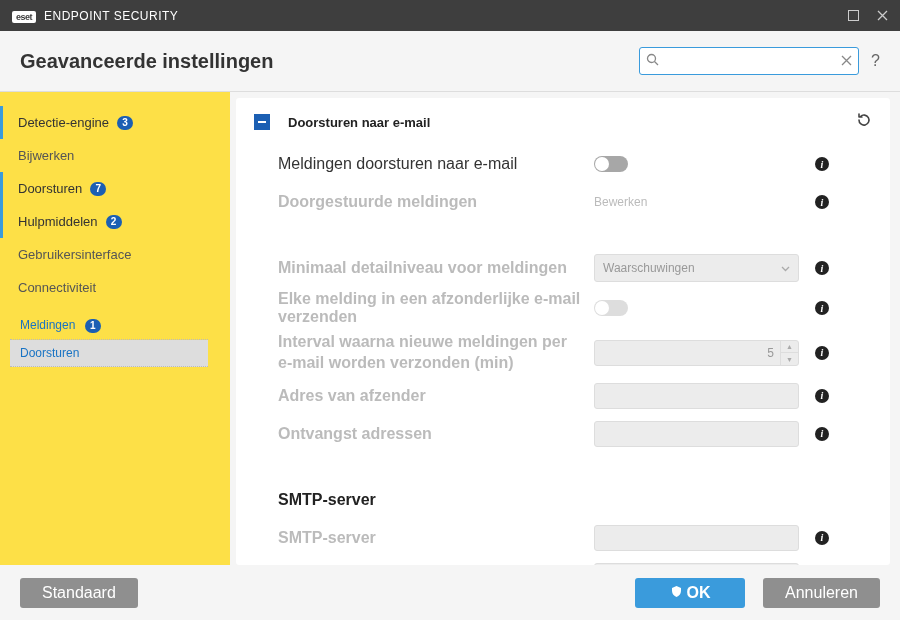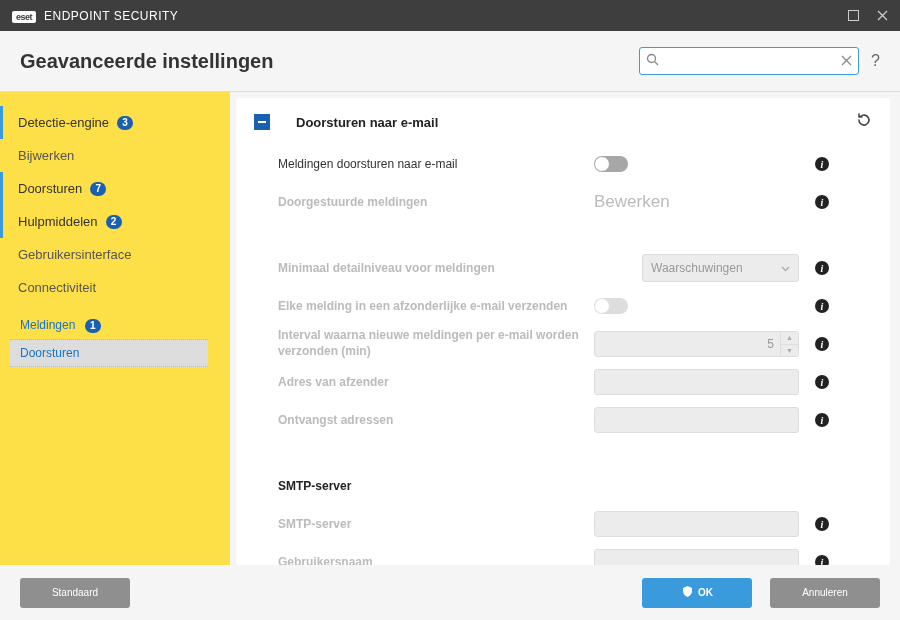--- a/index.html
+++ b/index.html
@@ -32,54 +32,54 @@
     .sb-badge { background: #1b5fb3; color: #fff; border-radius: 8px; font-size: 10px; font-weight: bold; min-width: 16px; height: 14px; display: inline-flex; align-items: center; justify-content: center; padding: 0 4px; }
     .sb-spacer { height: 8px; }
     .sb-sub { padding: 6px 10px 6px 10px; margin-left: 10px; margin-right: 22px; font-size: 12px; color: #1873c4; cursor: pointer; border-bottom: 1px dotted #bbb; }
     .sb-sub.active { background: #ddd; color: #1873c4; }
     
     .content-wrap { flex: 1; padding: 6px 10px 0 6px; position: relative; }
     .content { background: #fff; border-radius: 3px; height: 100%; overflow-y: auto; padding: 14px 18px 20px 18px; position: relative; }
     .content::-webkit-scrollbar { width: 8px; }
     .content::-webkit-scrollbar-thumb { background: #ccc; border-radius: 4px; }
     
-    .sec-header { display: flex; align-items: center; gap: 26px; margin-bottom: 16px; }
+    .sec-header { display: flex; align-items: center; gap: 18px; margin-bottom: 16px; }
     .collapse-btn { width: 16px; height: 16px; background: #1b5fb3; display: flex; align-items: center; justify-content: center; cursor: pointer; }
     .collapse-btn svg { display: block; }
     .sec-title { font-weight: 600; font-size: 13px; color: #222; flex: 1; }
     .reset-icon { color: #444; cursor: pointer; }
     
     .row { display: flex; align-items: center; min-height: 32px; margin-bottom: 6px; gap: 10px; }
-    .row-label { flex: 0 0 330px; font-size: 12px; color: #333; padding-left: 24px; }
+    .row-label { flex: 0 0 330px; font-size: 16px; color: #333; padding-left: 24px; }
     .row-label.disabled { color: #bbb; font-weight: bold; }
     .row-label.sub-heading { font-weight: 600; color: #222; }
     .row-control { flex: 0 0 205px; display: flex; align-items: center; }
     .row-info { width: 20px; display: flex; justify-content: flex-end; color: #222; }
     .info-dot { width: 14px; height: 14px; border-radius: 50%; background: #222; color: #fff; font-size: 10px; font-weight: bold; display: flex; align-items: center; justify-content: center; font-style: italic; font-family: Georgia, serif; }
     
     .toggle { width: 34px; height: 16px; border-radius: 10px; background: #a7a7a7; position: relative; cursor: pointer; }
     .toggle::after { content: ""; position: absolute; width: 14px; height: 14px; border-radius: 50%; background: #fff; top: 1px; left: 1px; }
     .toggle.disabled { background: #ddd; }
     
-    .text-link-disabled { font-size: 17px; color: #bbb; }
-    
-    .select-disabled { width: 100%; height: 28px; border: 1px solid #ddd; border-radius: 3px; background: #ececec; display: flex; align-items: center; justify-content: space-between; padding: 0 8px; font-size: 12px; color: #999; margin-left: 48px; }
+    .text-link-disabled { font-size: 12px; color: #bbb; }
+    
+    .select-disabled { width: 100%; height: 28px; border: 1px solid #ddd; border-radius: 3px; background: #ececec; display: flex; align-items: center; justify-content: space-between; padding: 0 8px; font-size: 12px; color: #999; }
     
     .input-disabled { width: 100%; height: 26px; border: 1px solid #ddd; border-radius: 3px; background: #ececec; }
     
     .spinner { width: 100%; height: 26px; display: flex; border: 1px solid #ddd; border-radius: 3px; background: #ececec; overflow: hidden; }
     .spinner-val { flex: 1; text-align: right; padding: 0 6px; font-size: 12px; color: #999; display: flex; align-items: center; justify-content: flex-end; }
     .spinner-btns { width: 18px; border-left: 1px solid #ddd; display: flex; flex-direction: column; }
     .spinner-btn { flex: 1; display: flex; align-items: center; justify-content: center; color: #aaa; font-size: 7px; border-bottom: 1px solid #ddd; }
     .spinner-btn:last-child { border-bottom: none; }
     
     .gap-row { height: 28px; }
     
     .footer { height: 55px; display: flex; align-items: center; justify-content: space-between; padding: 0 20px; background: #f5f5f5; }
-    .btn { height: 30px; border: none; border-radius: 3px; font-size: 10px; cursor: pointer; padding: 0 22px; display: inline-flex; align-items: center; justify-content: center; gap: 4px; }
+    .btn { height: 30px; border: none; border-radius: 3px; font-size: 16px; cursor: pointer; padding: 0 22px; display: inline-flex; align-items: center; justify-content: center; gap: 4px; }
     .btn-default { background: #8f8f8f; color: #fff; min-width: 110px; }
     .btn-ok { background: #3a9bdc; color: #fff; min-width: 110px; font-weight: 600; }
     .btn-cancel { background: #8f8f8f; color: #fff; min-width: 110px; }
     .footer-right { display: flex; gap: 18px; }
   </style>
 </head>
 <body>
 
 <div class="titlebar">
   <div class="titlebar-left">

